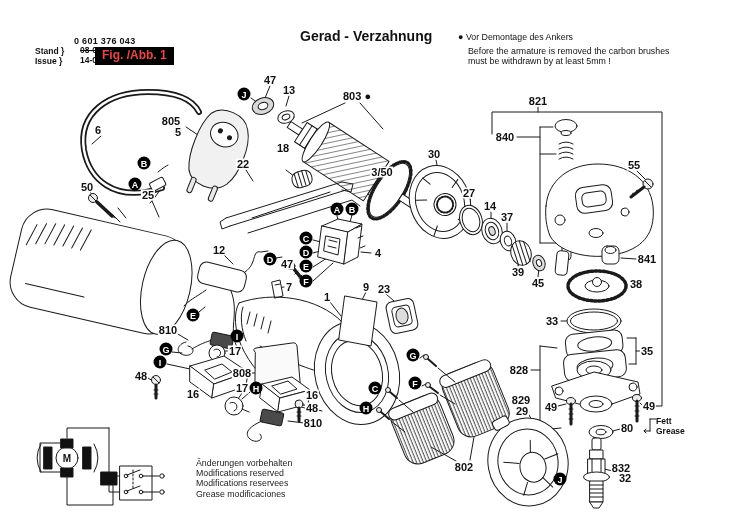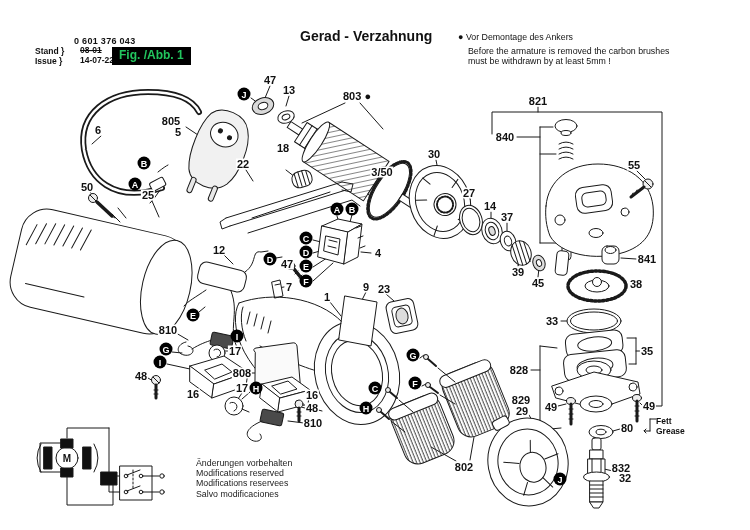--- a/index.html
+++ b/index.html
@@ -9,21 +9,21 @@
     font-family:"Liberation Sans", sans-serif;
   }
   #diagram-svg{position:absolute;left:0;top:0;}
   .abs{position:absolute;}
   
   .pn{left:35px;top:36px;font-size:9px;font-weight:bold;letter-spacing:.3px;padding-left:39px;}
   .stand-block{left:35px;top:47px;font-size:8.5px;font-weight:bold;line-height:9.5px;}
   .date-block{left:80px;top:46px;font-size:8.5px;font-weight:bold;line-height:9.5px;}
   .struck{text-decoration:line-through;}
   .fig-badge{
-    left:112px;top:47px;background:#000;color:#22c55e;font-size:12px;font-weight:bold;
+    left:95px;top:47px;background:#000;color:#ef4444;font-size:12px;font-weight:bold;
     padding:2px 7px 3px 7px;line-height:13px;
   }
   .title{left:300px;top:28px;font-size:14px;font-weight:bold;}
   .note{left:458px;top:32px;font-size:8.8px;line-height:10.5px;}
   .note .b{font-size:9px;}
   .note .ind{margin-left:10px;}
   .note .gap{height:3px;}
   
   .footer{left:196px;top:458px;font-size:8.8px;line-height:10.2px;color:#222;}
   .grease{left:656px;top:416px;font-size:8.5px;font-weight:bold;line-height:10px;}
@@ -453,18 +453,18 @@
     <span class="letter" style="left: 415px; top: 383px;">F</span>
     <span class="letter" style="left: 375px; top: 388px;">C</span>
     <span class="letter" style="left: 366px; top: 408px;">H</span>
     <span class="letter" style="left: 560px; top: 479px;">J</span>
   </div>
 
 <div class="abs footer">
   <div>Änderungen vorbehalten</div>
   <div>Modifications reserved</div>
   <div>Modifications reservees</div>
-  <div>Salvo modificaciones</div>
+  <div>Grease modificaciones</div>
 </div>
 <div class="abs grease">
   <div>Fett</div>
   <div>Grease</div>
 </div>
 
 </body></html>

